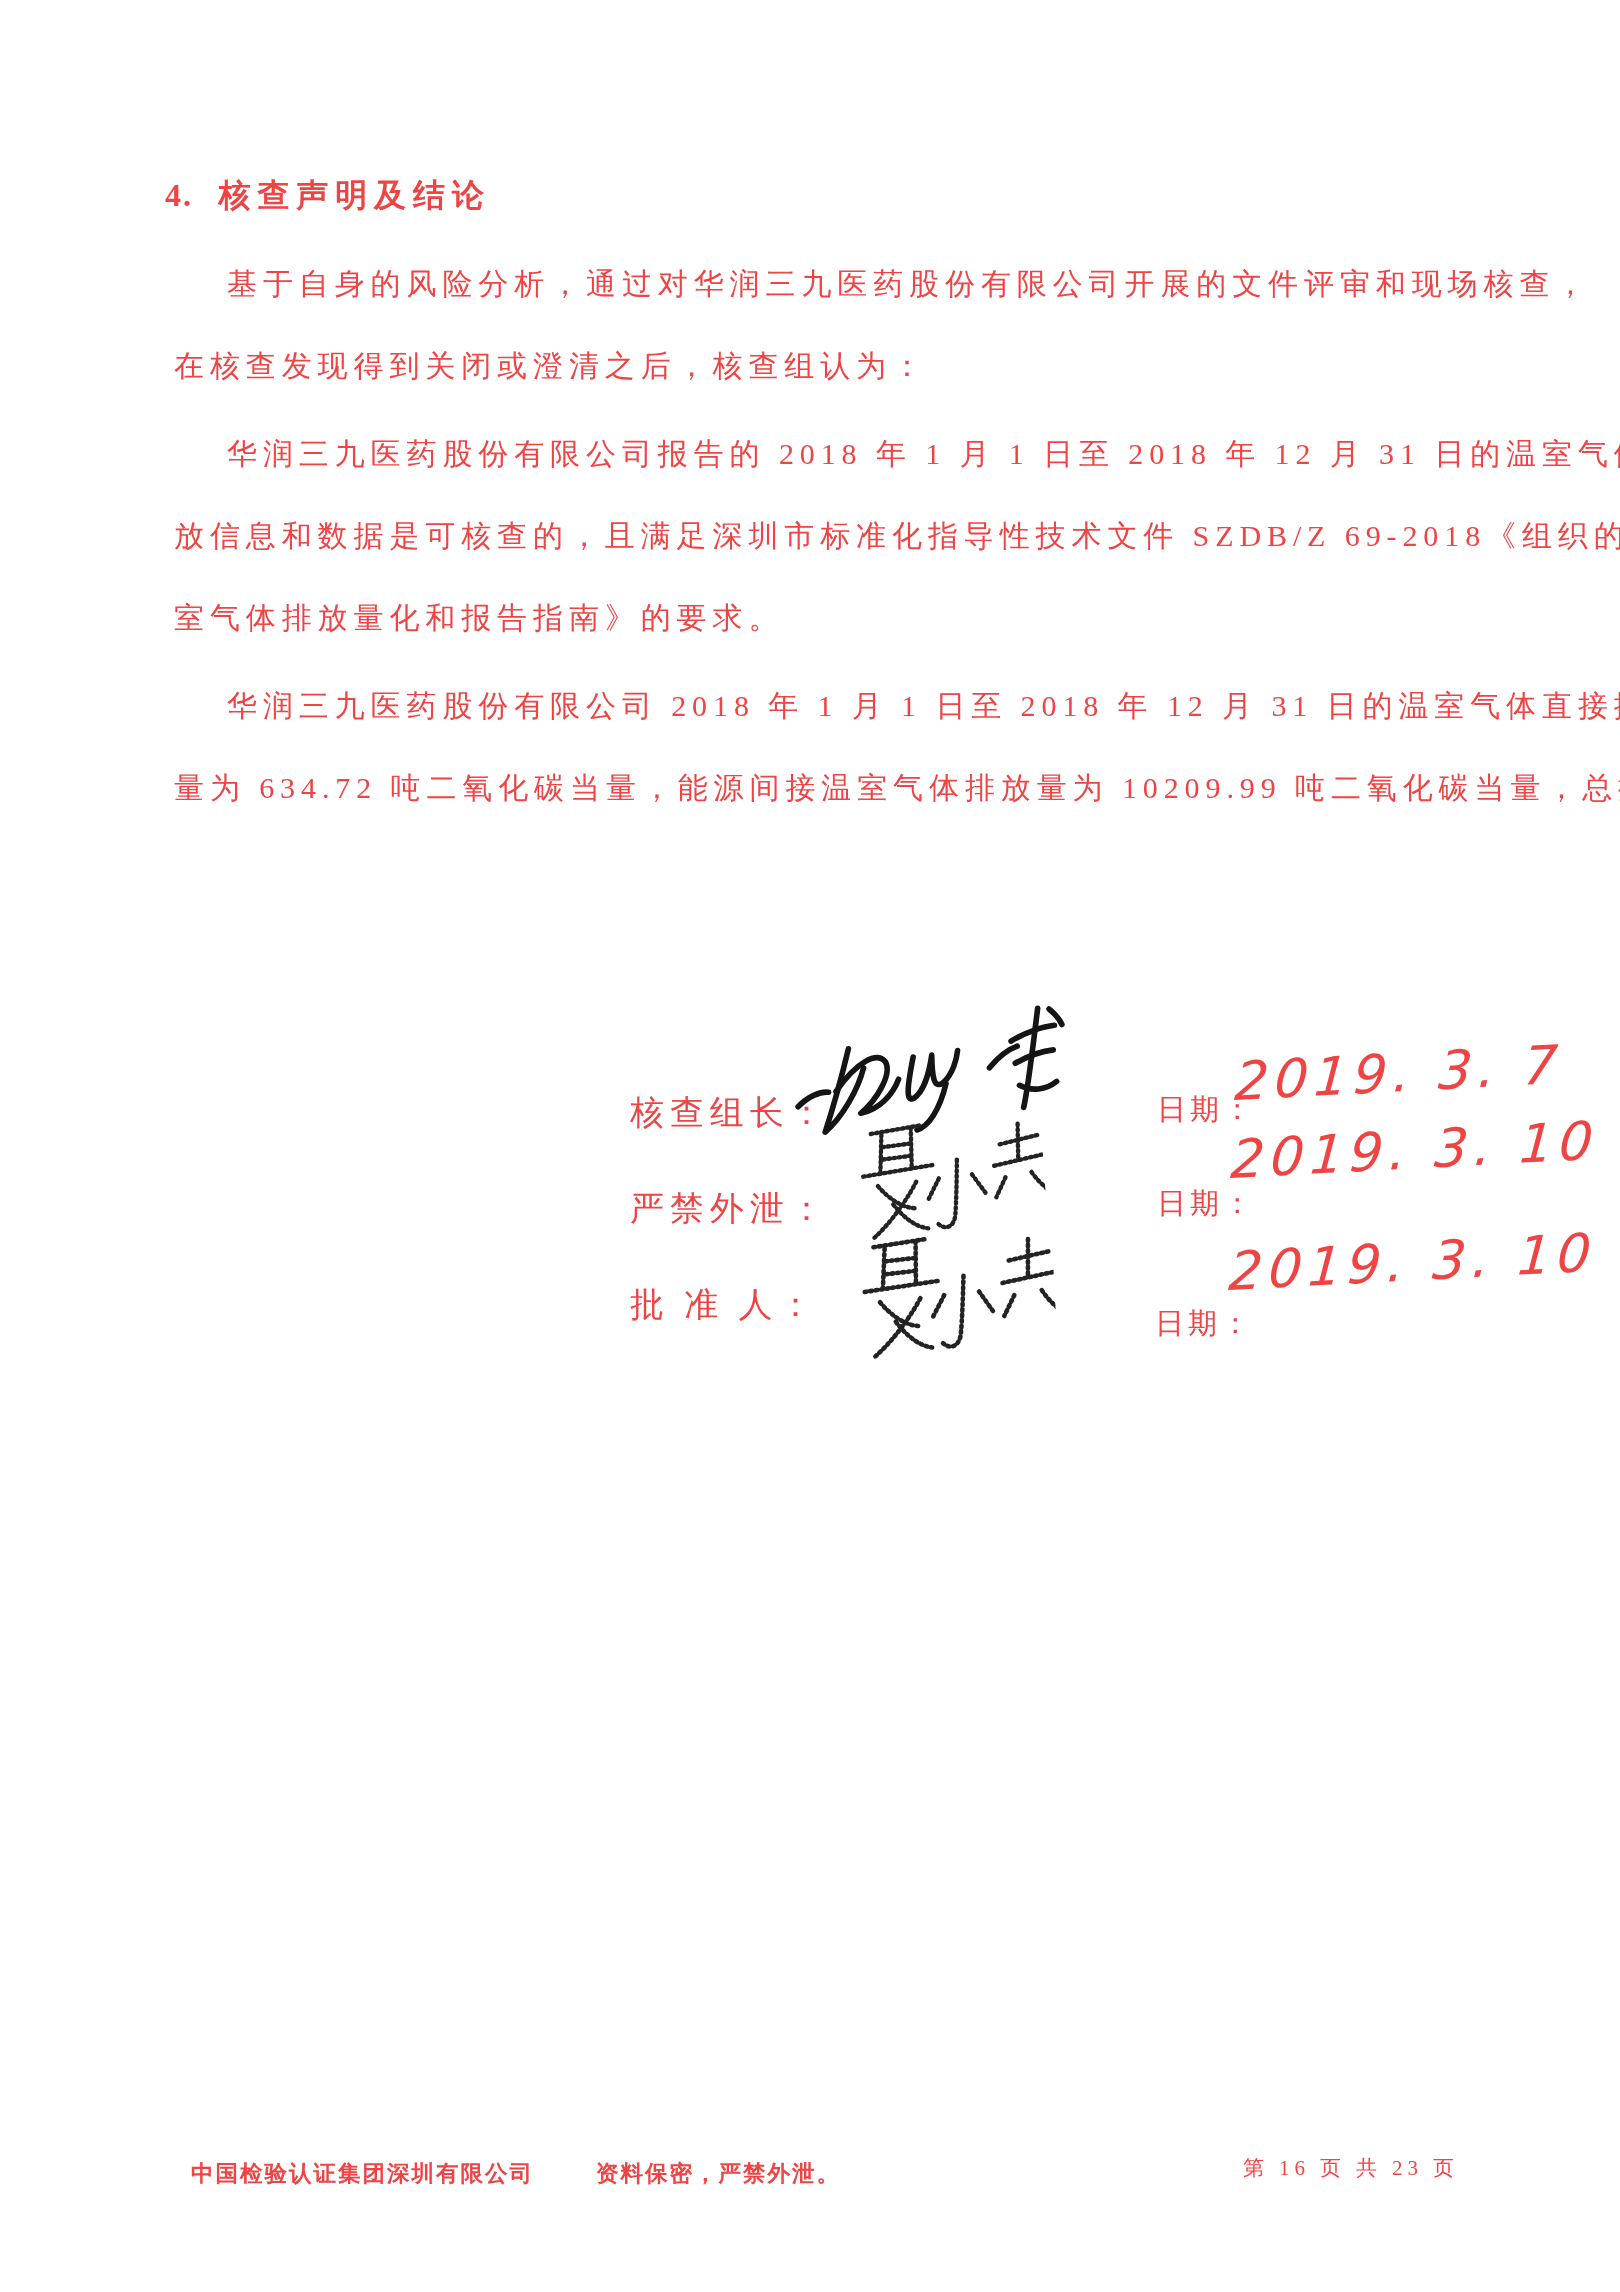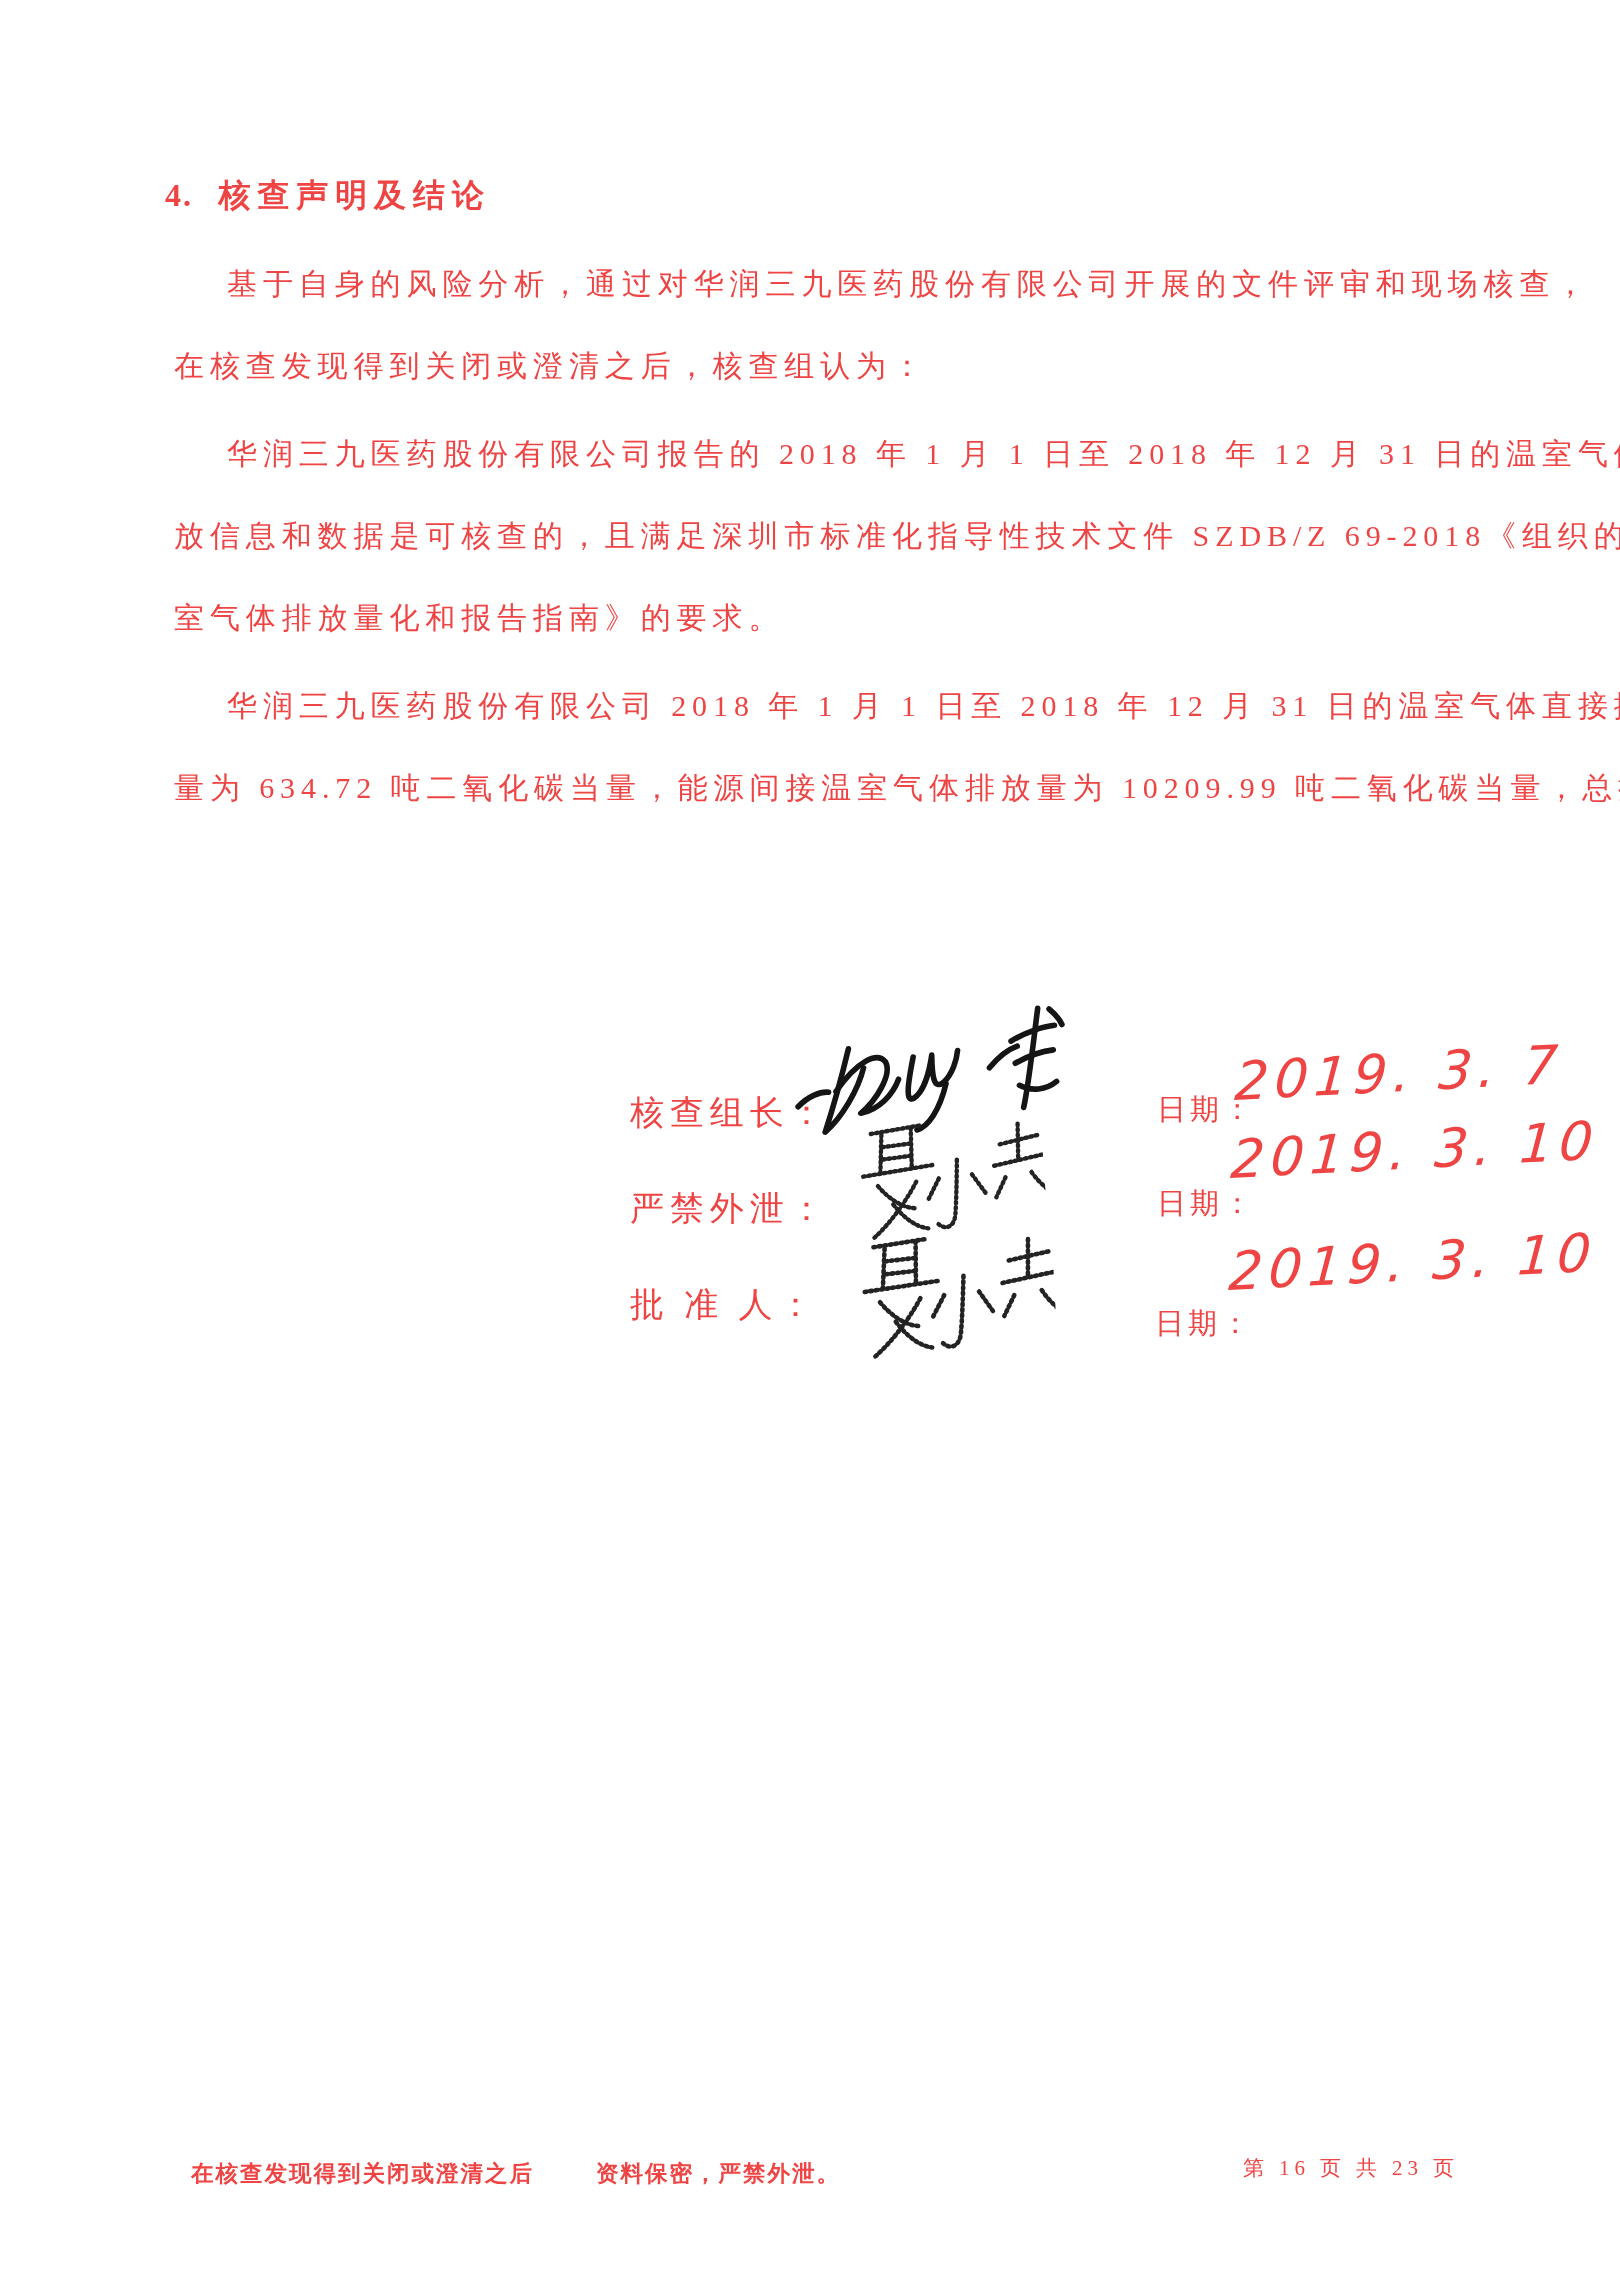--- a/index.html
+++ b/index.html
@@ -155,18 +155,18 @@
       <path d="M192,44 L238,36"></path>
         <path d="M214,22 L212,60"></path>
         <path d="M184,68 L246,58"></path>
       <path d="M196,82 L184,104"></path>
         <path d="M226,78 C232,88 238,94 244,100"></path>
     </svg>
   </div>
   <div class="date-label" style="left:1155px;top:1304px;">日期：</div>
   <div class="hand-date" style="left:1227px;top:1241px;">2019. 3. 10</div>
 
-  <div class="footer-company">在核查发现得到关闭或澄清之后</div>
+  <div class="footer-company">中国检验认证集团深圳有限公司</div>
   <div class="footer-confidential">资料保密，严禁外泄。</div>
   <div class="footer-page">第 16 页 共 23 页</div>
 
 </div>
 
 
 </body></html>

